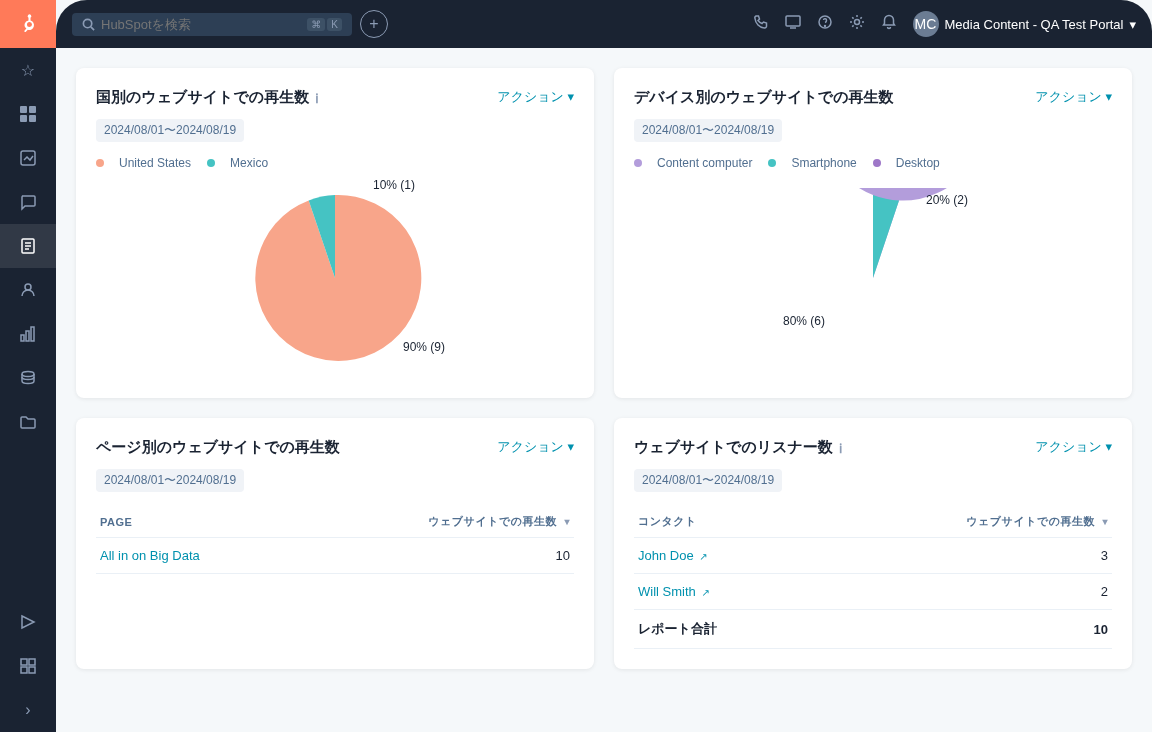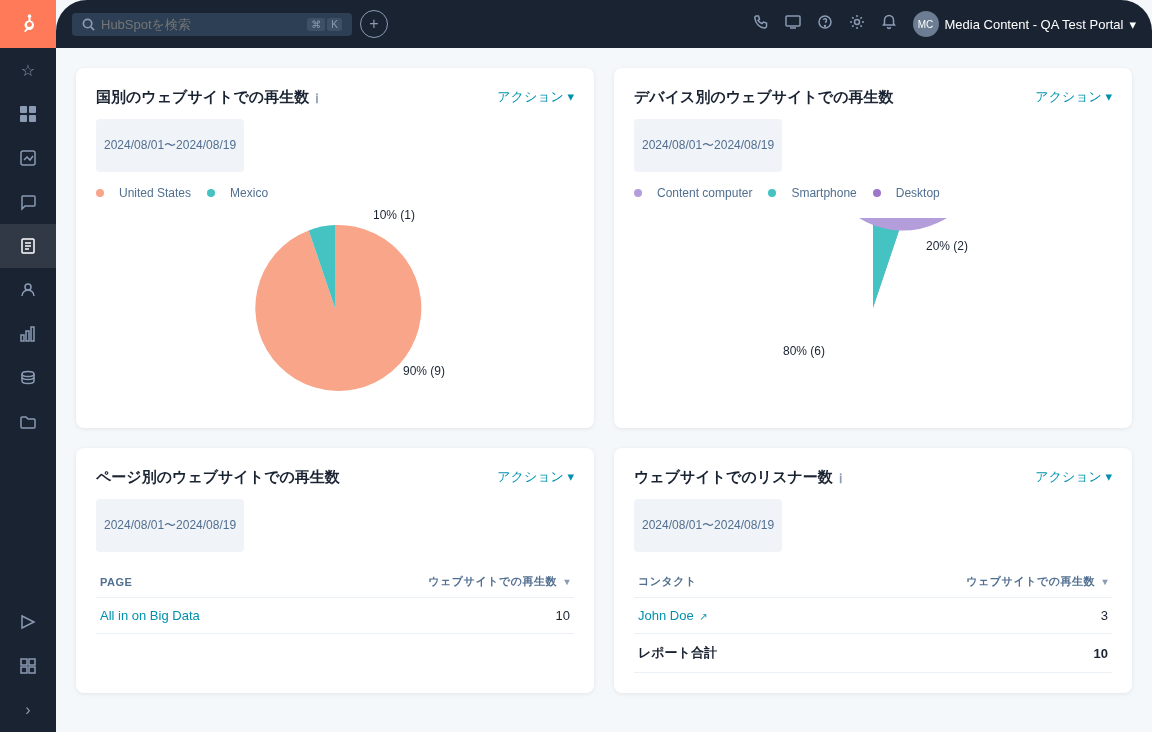--- a/index.html
+++ b/index.html
@@ -123,21 +123,21 @@
       margin-left: 8px;
     }
     .profile-avatar {
       width: 26px;
       height: 26px;
       border-radius: 50%;
       background: #6b7c93;
       display: flex;
       align-items: center;
       justify-content: center;
-      font-size: 10px;
+      font-size: 14px;
       color: #fff;
     }
 
     
     .content {
       flex: 1;
       overflow-y: auto;
       padding: 20px;
       display: grid;
       grid-template-columns: 1fr 1fr;
@@ -176,21 +176,21 @@
       font-size: 13px;
       cursor: pointer;
       display: flex;
       align-items: center;
       gap: 2px;
     }
     .date-badge {
       display: inline-block;
       background: #f0f3f7;
       border-radius: 4px;
-      padding: 18px 8px;
+      padding: 3px 8px;
       font-size: 12px;
       color: #516f90;
       margin-bottom: 14px;
     }
 
     
     .legend {
       display: flex;
       gap: 16px;
       flex-wrap: wrap;
@@ -409,21 +409,21 @@
         </div>
       </div>
       <div class="chart-container">
         <div style="position:relative; width:180px; height:180px;">
           <svg width="180" height="180" viewBox="0 0 180 180">
 
             <path d="M90,90 L90,7 A83,83 0 1,1 63.7,12.4 Z" fill="#f8a58a"></path>
             <path d="M90,90 L63.7,12.4 A83,83 0 0,1 90,7 Z" fill="#45c3c3"></path>
           </svg>
           <div style="position:absolute; top:-10px; right:10px; font-size:12px; color:#1a2332; font-weight:500;">10% (1)</div>
-          <div style="position:absolute; bottom:20px; right:-20px; font-size:12px; color:#1a2332; font-weight:500;">90% (9)</div>
+          <div style="position:absolute; bottom:14px; right:-20px; font-size:12px; color:#1a2332; font-weight:500;">90% (9)</div>
         </div>
       </div>
     </div>
 
     <div class="card">
       <div class="card-header">
         <div class="card-title">
           <span>デバイス別のウェブサイトでの再生数</span>
         </div>
         <div class="card-action">アクション ▾</div>
@@ -444,21 +444,21 @@
         </div>
       </div>
       <div class="chart-container">
         <div style="position:relative; width:180px; height:180px;">
           <svg width="180" height="180" viewBox="0 0 180 180">
 
             <path d="M90,90 L90,7 A83,83 0 1,1 116,12.5 Z" fill="#b39ddb"></path>
             <path d="M90,90 L116,12.5 A83,83 0 0,1 90,7 Z" fill="#45c3c3"></path>
           </svg>
           <div style="position:absolute; bottom:40px; left:0px; font-size:12px; color:#1a2332; font-weight:500;">80% (6)</div>
-          <div style="position:absolute; top:5px; right:-5px; font-size:12px; color:#1a2332; font-weight:500;margin-top:16px;">20% (2)</div>
+          <div style="position:absolute; top:5px; right:-5px; font-size:12px; color:#1a2332; font-weight:500;">20% (2)</div>
         </div>
       </div>
     </div>
 
     <div class="card">
       <div class="card-header">
         <div class="card-title">
           <span>ページ別のウェブサイトでの再生数</span>
         </div>
         <div class="card-action">アクション ▾</div>
@@ -505,20 +505,29 @@
         <tbody>
           <tr>
             <td>
               <a href="#">
                 <span>John Doe</span>
                 <span style="font-size:10px; margin-left:2px;">↗</span>
               </a>
             </td>
             <td class="right">3</td>
           </tr>
+          <tr>
+            <td>
+              <a href="#">
+                <span>Will Smith</span>
+                <span style="font-size:10px; margin-left:2px;">↗</span>
+              </a>
+            </td>
+            <td class="right">2</td>
+          </tr>
           <tr class="total">
             <td>レポート合計</td>
             <td class="right">10</td>
           </tr>
         </tbody>
       </table>
     </div>
 
   </div>
 </div>

